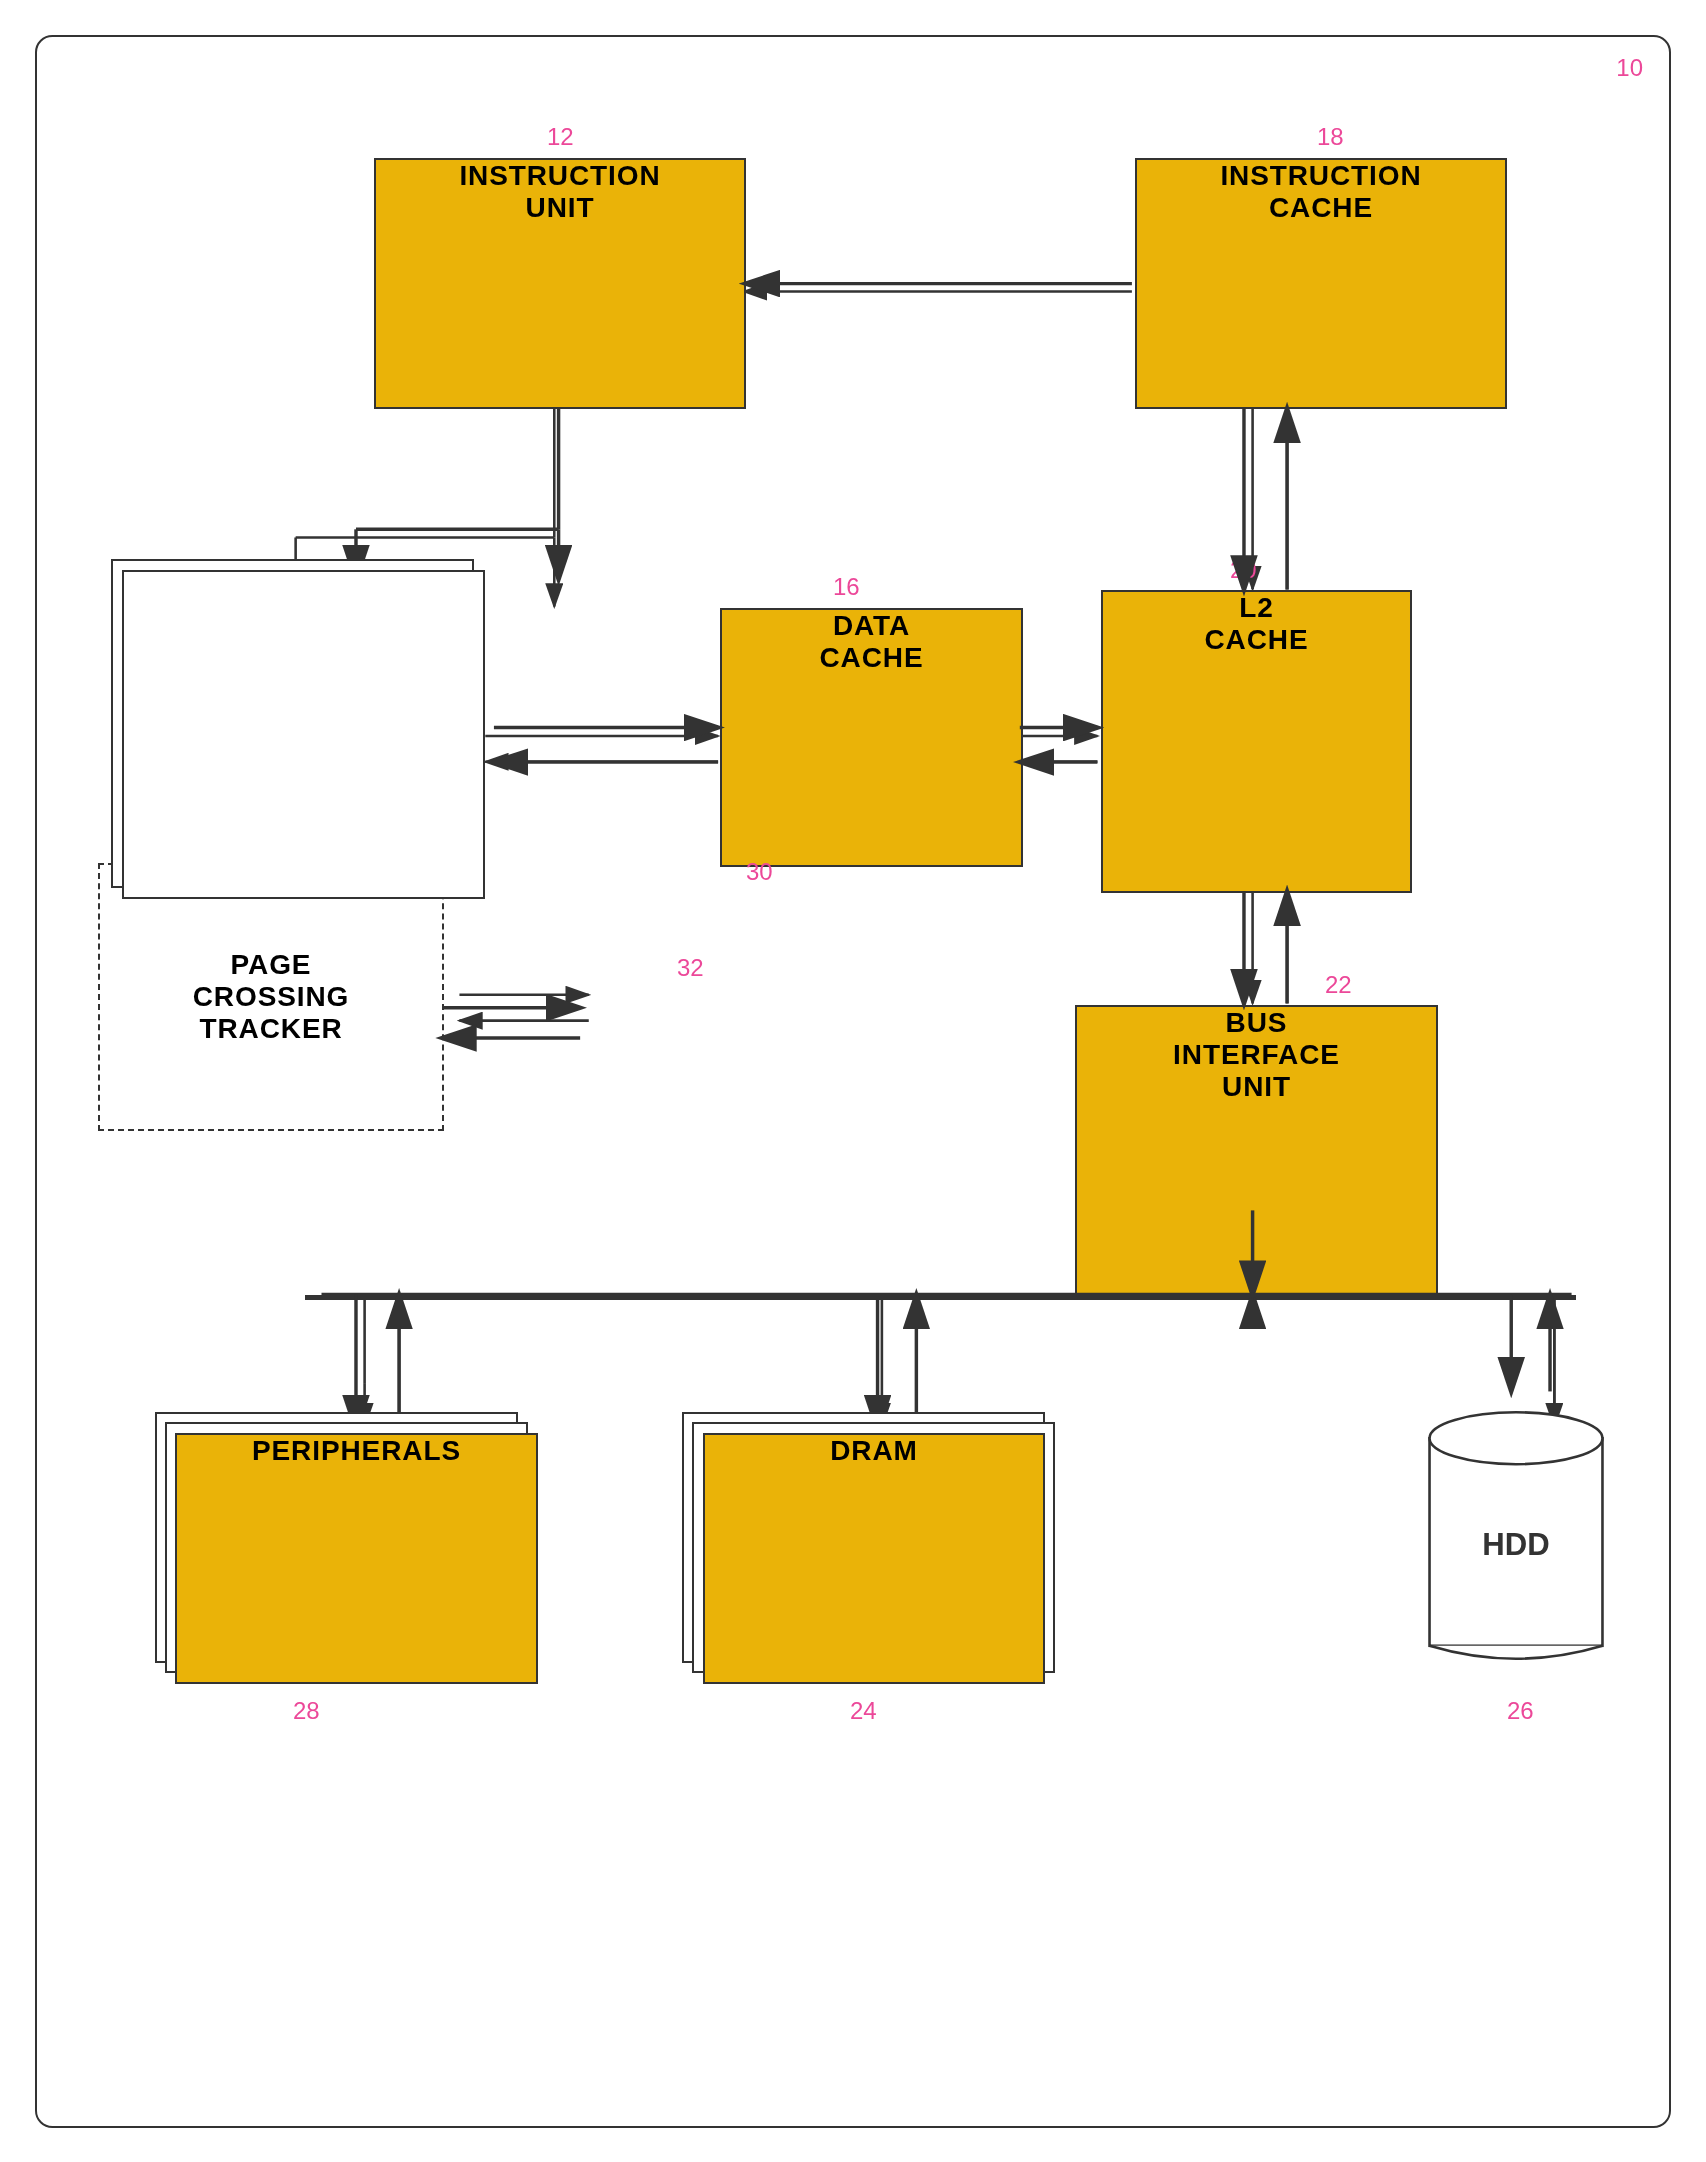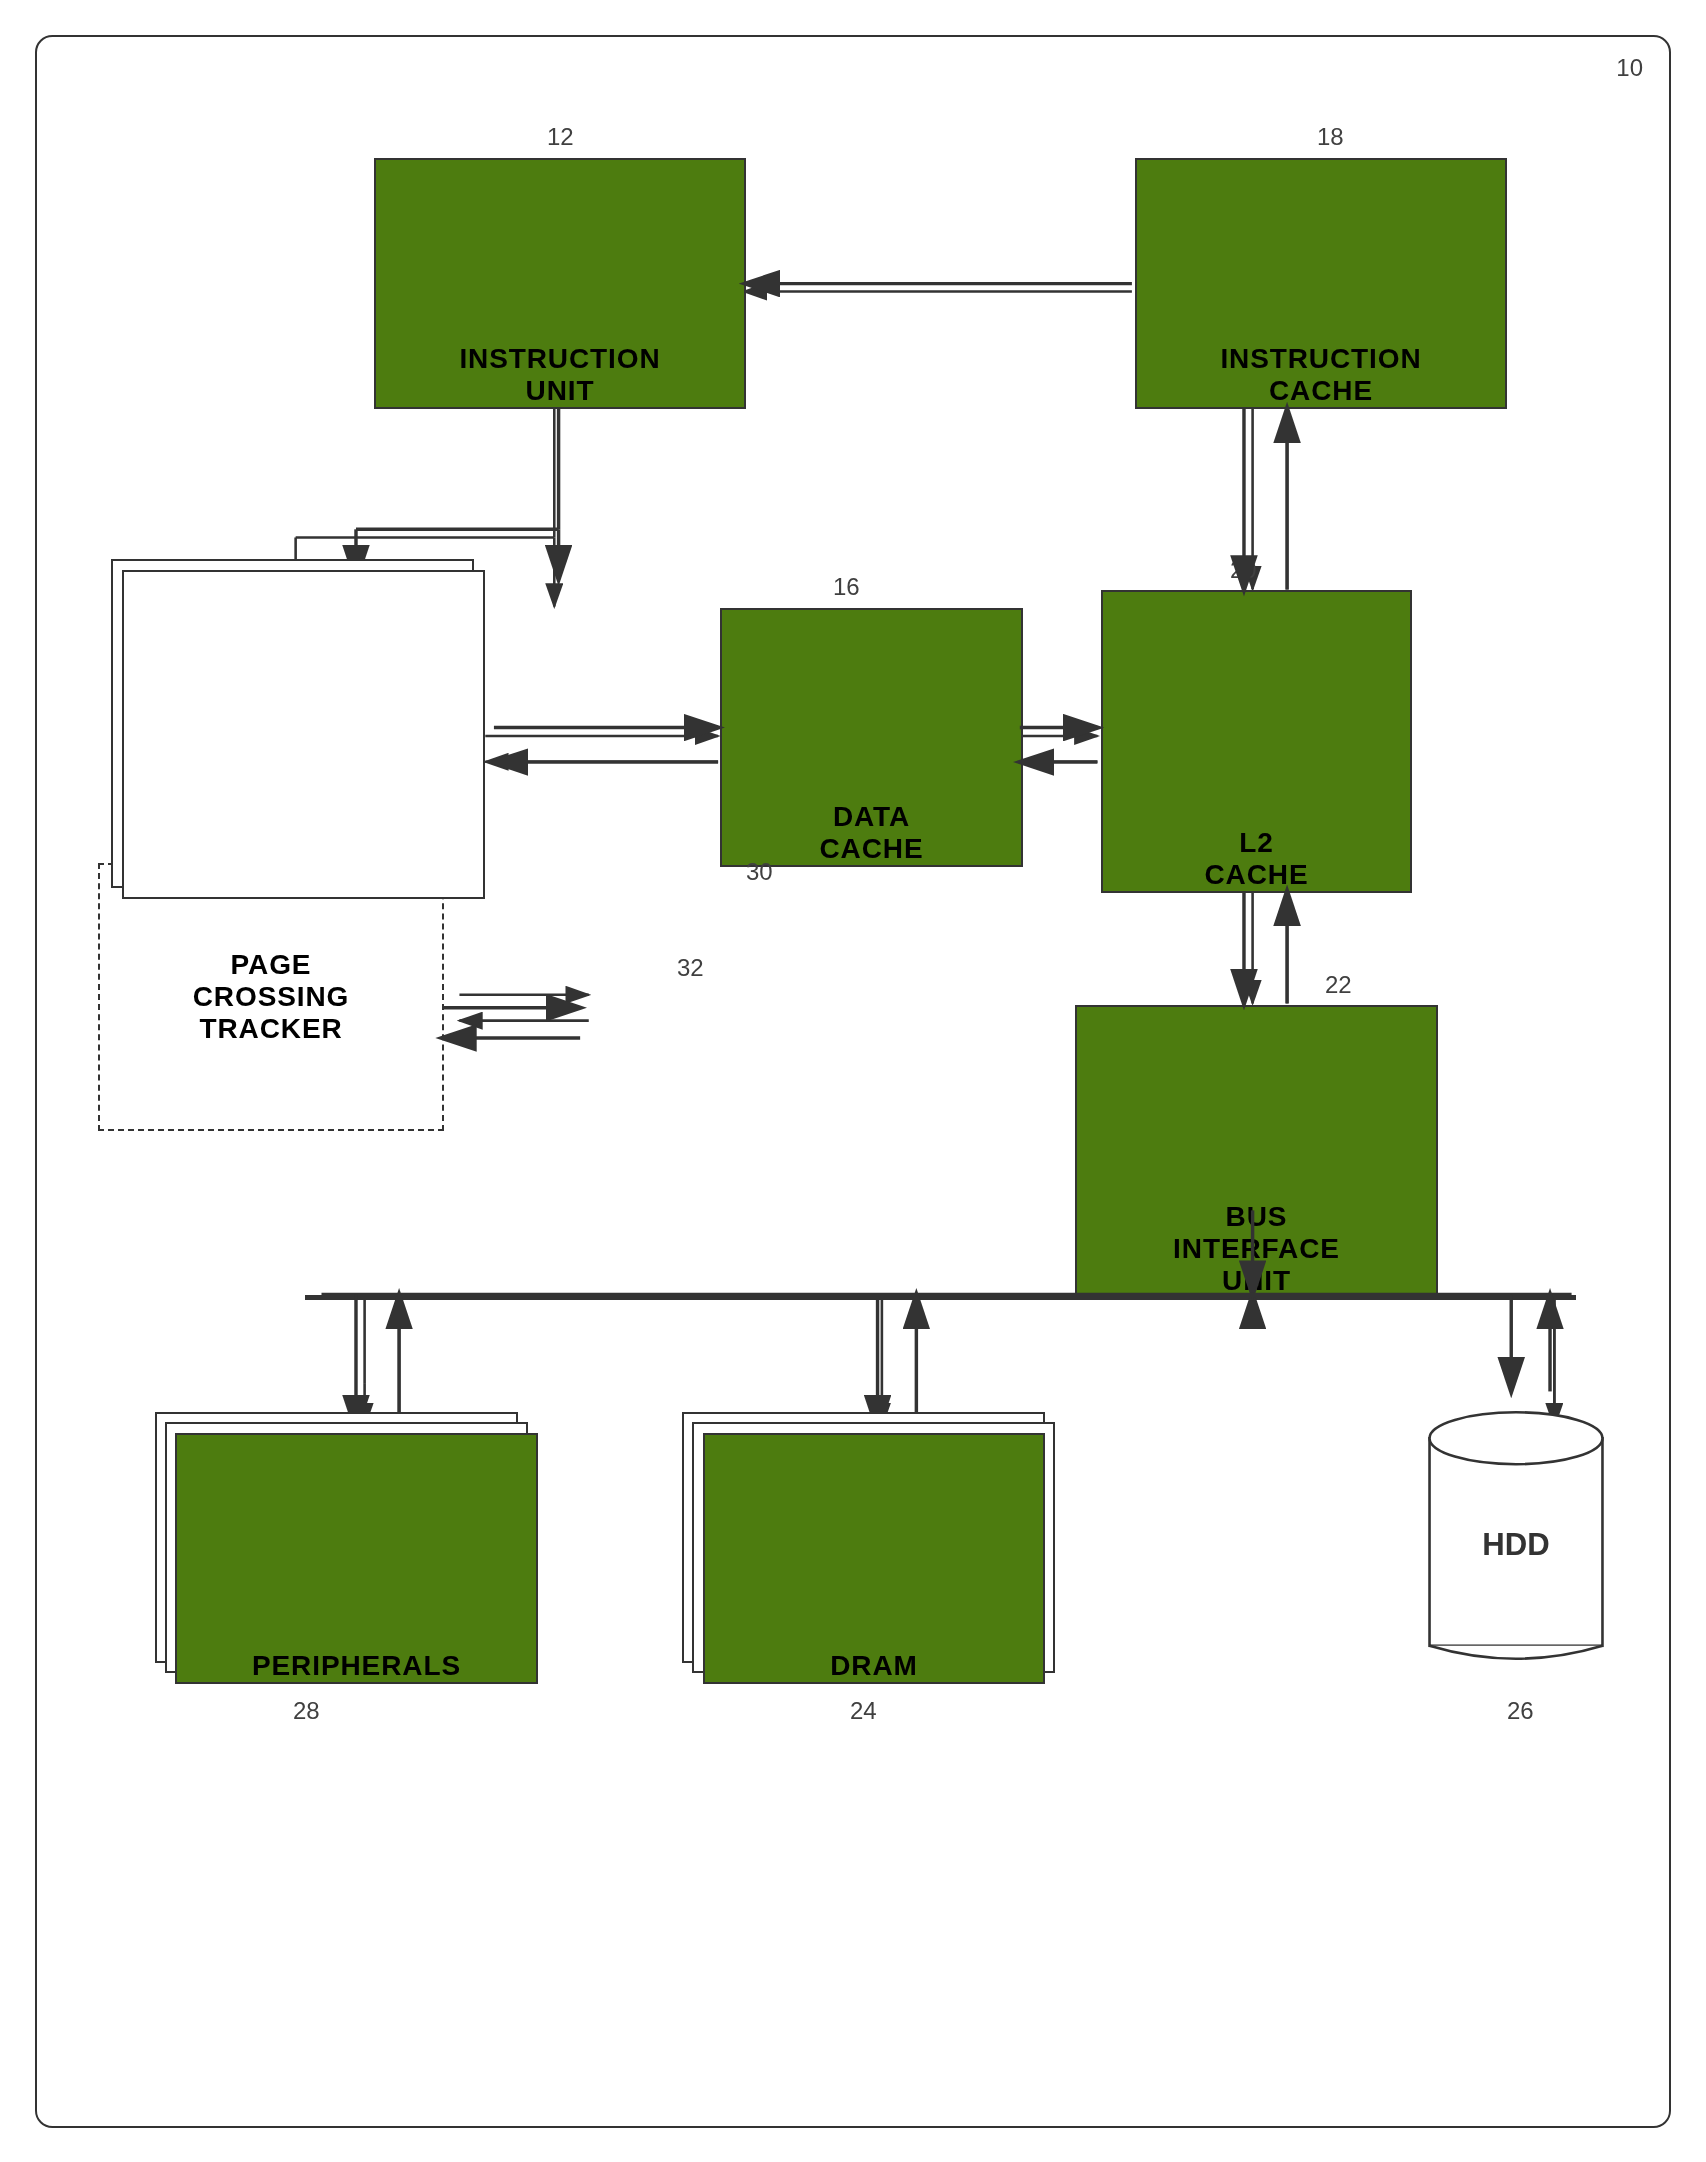--- a/index.html
+++ b/index.html
@@ -19,31 +19,31 @@
       right: 35px;
       bottom: 35px;
       border: 2.6px solid #333;
       border-radius: 17.3px;
     }
 
     
     .ref-num {
       position: absolute;
       font-size: 24px;
-      color: #404040;
+      color: #ec4899;
       font-style: normal;
     }
 
     
     .box {
       position: absolute;
       border: 2.6px solid #333;
-      background: #4d7c0f;
+      background: #eab308;
       display: flex;
-      align-items: flex-end;
+      align-items: flex-start;
       justify-content: center;
       text-align: center;
       font-size: 28px;
       font-weight: bold;
       letter-spacing: 0.9px;
     }
 
     .box-dashed {
       position: absolute;
       border: 2.6px dashed #333;

